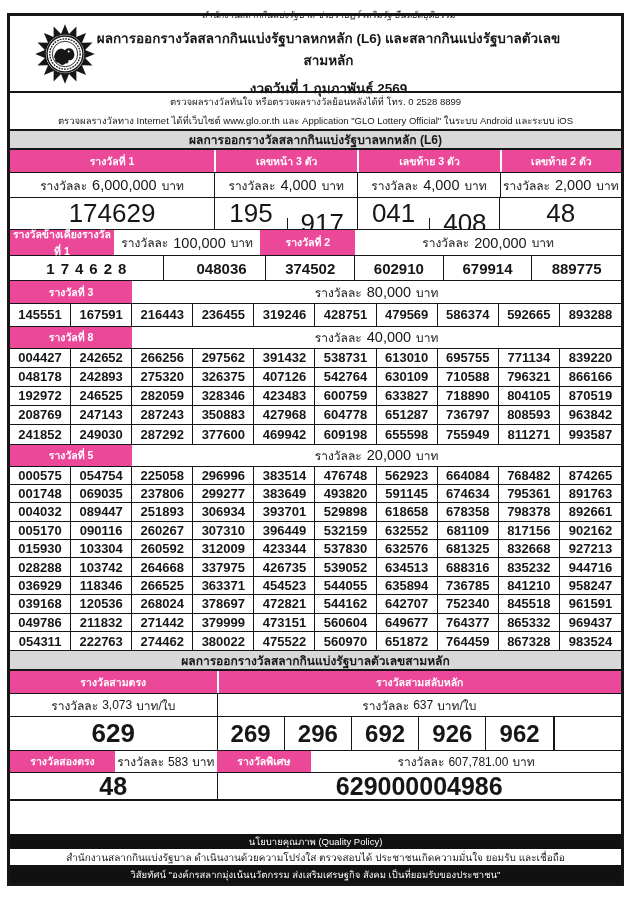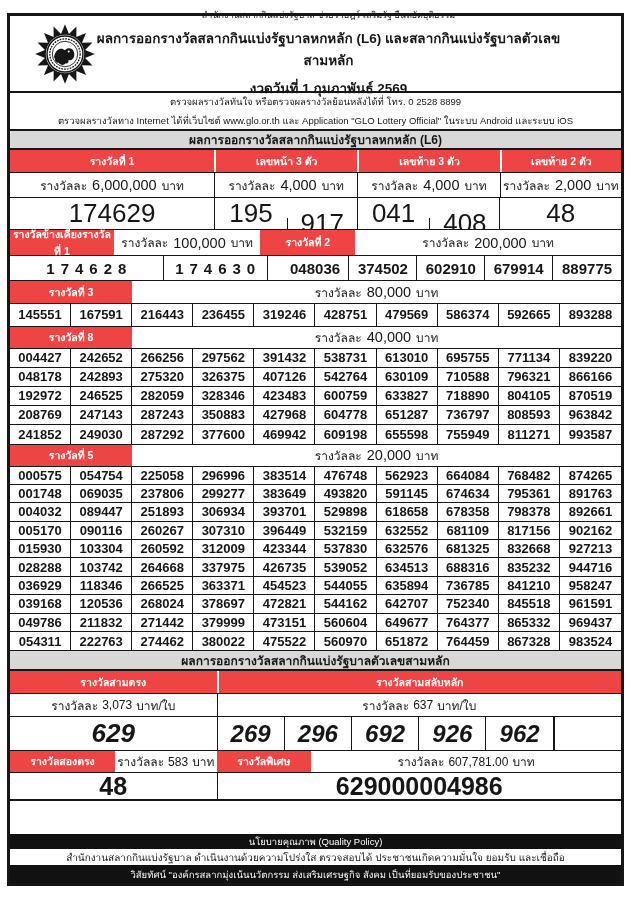--- a/index.html
+++ b/index.html
@@ -5,34 +5,34 @@
   * { box-sizing: border-box; margin: 0; padding: 0; }
   html,body { width: 631px; height: 899px; background: #fff; font-family: "Liberation Sans", sans-serif; color: #161616; }
   .frame { position: absolute; left: 7px; top: 13px; width: 617px; height: 873px; border: 3px solid #161616; background: #fff; display: flex; flex-direction: column; }
   .row { display: flex; width: 100%; border-bottom: 1.5px solid #161616; flex: none; }
   .cell { display: flex; align-items: center; justify-content: center; text-align: center; }
 
   
   .header { height: 77px; align-items: center; padding: 4px 10px; border-bottom-width: 2px; }
   .logo { width: 62px; height: 62px; flex: none; margin-left: 14px; }
   .htxt { flex: 1; text-align: center; padding-right: 50px; }
-  .motto { font-size: 9px; margin-bottom: 5px; }
+  .motto { font-size: 9px; font-style: italic; margin-bottom: 5px; }
   .title { font-size: 13.5px; font-weight: 700; margin-bottom: 6px; }
   .ddate { font-size: 13.5px; font-weight: 700; }
 
   
   .info { height: 38px; flex-direction: column; align-items: center; justify-content: center; gap: 4px; border-bottom-width: 2.5px; text-align: right; }
   .info div { font-size: 9.5px; }
 
   .graybar { background: #d8d8d8; height: 19px; align-items: center; justify-content: center; font-size: 12px; font-weight: 700; border-bottom-width: 2px; }
   .graybar2 { height: 20px; }
 
   
   .blackrow { background: #161616; }
-  .bcell { background: #ef4444; color: #fff; font-size: 10.5px; font-weight: 600; }
+  .bcell { background: #ec4899; color: #fff; font-size: 10.5px; font-weight: 600; }
   .bcell + .bcell, .wsep { border-left: 2px solid #fff; }
   .wcell { background: #fff; color: #161616; }
   .vline { border-left: 1.5px solid #161616; }
 
   .pfx { font-size: 12px; }
   .amt { font-size: 14.5px; margin: 0 5px; }
   .amt-sm { font-size: 12px; margin: 0 4px; }
 
   .p1h { height: 23px; }
   .p1a { height: 25px; }
@@ -62,21 +62,21 @@
   .grid10 .ncell:nth-child(10n), .grid5 .ncell:nth-child(5n) { border-right: none; }
   .grid5 .ncell { border-bottom: none; }
   .g3 { grid-auto-rows: 21.5px; } .g3 .ncell { border-bottom: none; }
   .g4 { grid-auto-rows: 19px; } .g4 .ncell:nth-last-child(-n+10) { border-bottom: none; }
   .g5 { grid-auto-rows: 18.4px; } .g5 .ncell:nth-last-child(-n+10) { border-bottom: none; }
   .grid5 .ncell { font-size: 15px; }
 
   
   .n3h { height: 23px; }
   .n3a { height: 23px; }
-  .n3n { height: 34px; font-weight: 700; font-size: 26px; font-style: italic; }
+  .n3n { height: 34px; font-weight: 700; font-size: 26px; }
   .n3n .grid5 .ncell { font-size: 24px; border-right: 1.5px solid #161616; }
   .r2h { height: 22px; }
   .r2n { height: 28px; font-weight: 700; font-size: 25px; border-bottom-width: 2px; }
   .emptycell { flex: 1; border-left: 1.5px solid #161616; }
   .rightblock { flex: 1; display: flex; }
   .g5w { width: 83.33%; }
 
   .spacer { height: 33px; border-bottom: none; }
   .bar { background: #111; color: #fff; align-items: center; justify-content: center; font-size: 9.5px; border-bottom: none; }
   .bar1 { height: 15px; }
@@ -161,21 +161,20 @@
     <div class="cell bcell sh3">รางวัลที่ 2</div>
     <div class="cell wcell sh4">
       <span class="pfx">รางวัลละ</span>
         <span class="amt">200,000</span>
         <span class="pfx">บาท</span>
     </div>
   </div>
 
   <div class="row siden">
     <div class="cell sn1 spread">174628</div>
-    <div class="cell sn2 vline spread">174630</div>
     <div class="sn3 vline grid5">
         <div class="ncell">048036</div>
         <div class="ncell">374502</div>
         <div class="ncell">602910</div>
         <div class="ncell">679914</div>
         <div class="ncell">889775</div>
       </div>
   </div>
 
   <div class="row plabel">

